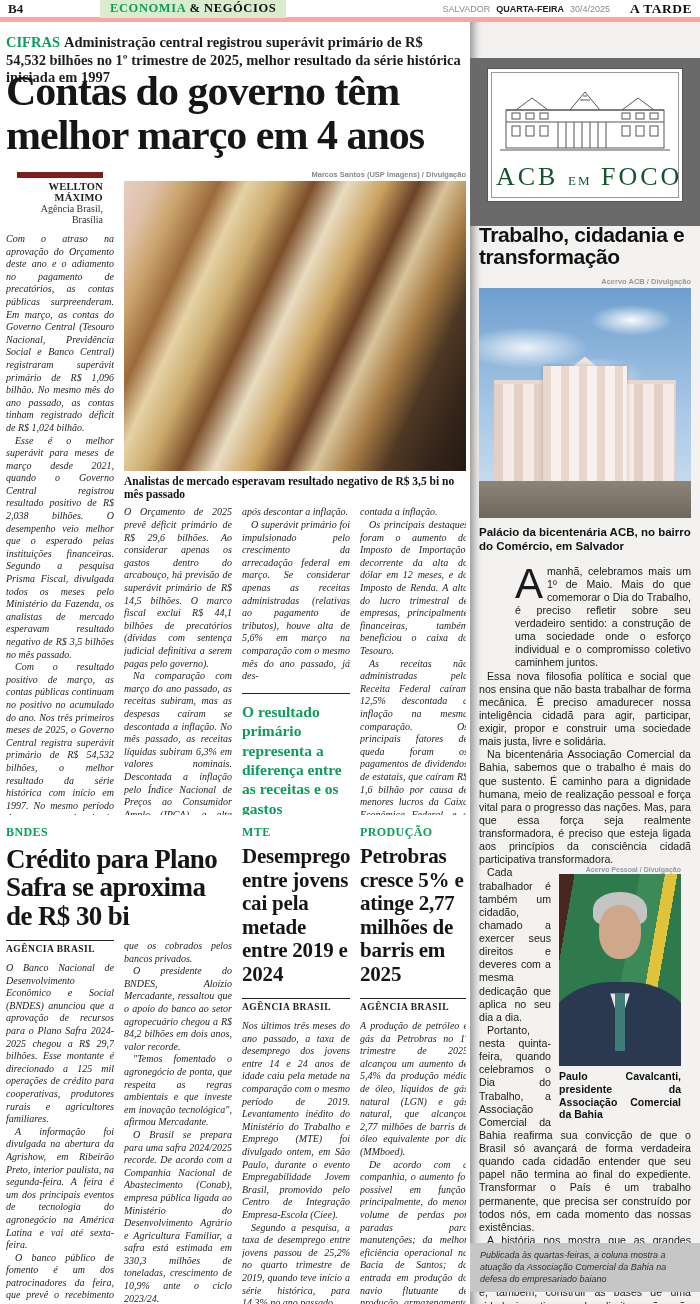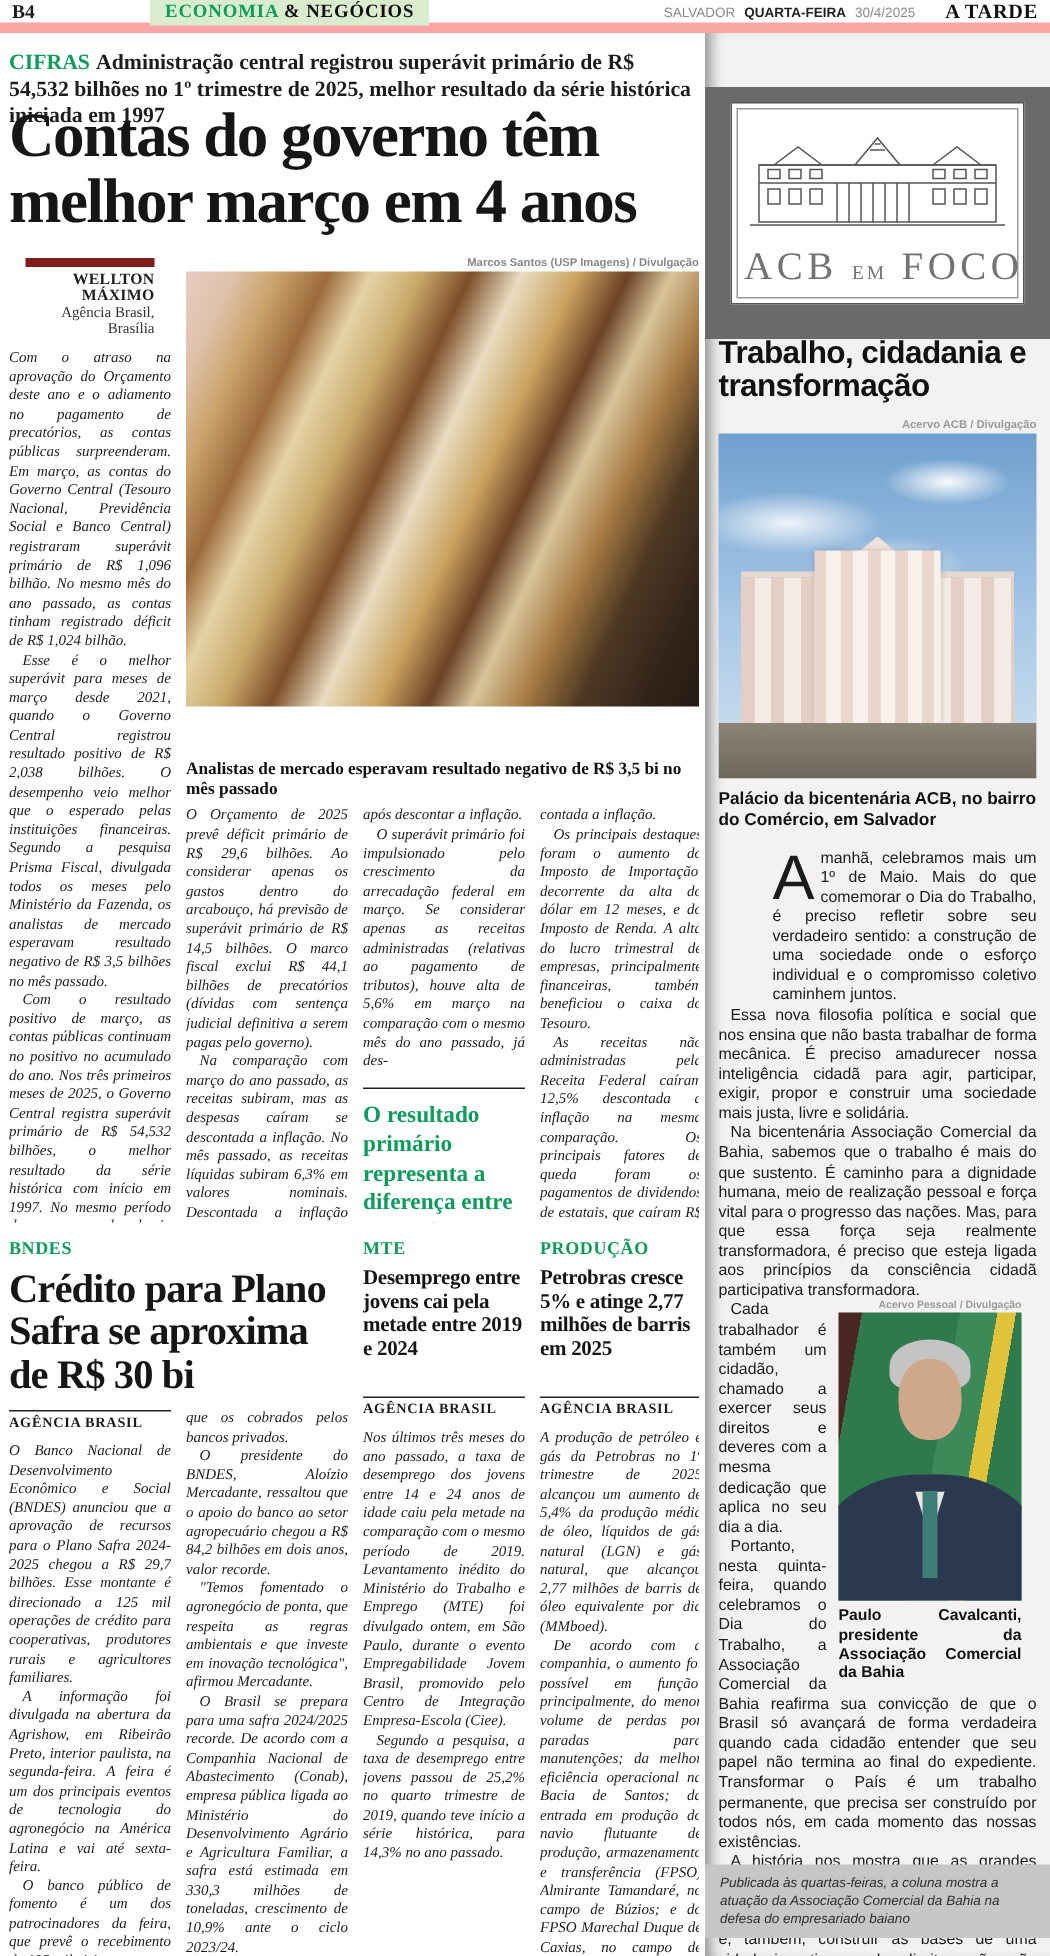--- a/index.html
+++ b/index.html
@@ -4,21 +4,21 @@
 <style>
   :root{
     --accent:#0d9d5b;
     --accent-bg:#d9ecce;
   }
   html,body{margin:0;padding:0;}
   body{width:700px;height:1304px;background:#fff;font-family:"Liberation Serif",serif;color:#1d1d1d;}
   .page{width:700px;height:1304px;overflow:hidden;position:relative;background:#fff;}
 
   
-  .topbar{height:22px;display:flex;align-items:center;border-bottom:7px solid #fca5a5;padding:0 8px;box-sizing:border-box;}
+  .topbar{height:22px;display:flex;align-items:center;border-bottom:5px solid #fca5a5;padding:0 8px;box-sizing:border-box;}
   .pageno{font:bold 13px "Liberation Serif",serif;width:92px;}
   .section-badge{background:var(--accent-bg);padding:1px 10px 2px;font:bold 12.5px "Liberation Serif",serif;letter-spacing:.6px;white-space:nowrap;}
   .section-badge .eco{color:var(--accent);}
   .section-badge .neg{color:#111;}
   .topbar-spacer{flex:1;}
   .meta{font:9px "Liberation Sans",sans-serif;color:#8a8a8a;display:flex;gap:6px;align-items:flex-end;}
   .meta .wd{color:#222;font-weight:bold;}
   .masthead-name{font:bold 13.5px "Liberation Serif",serif;color:#111;margin-left:20px;letter-spacing:.5px;}
 
   
@@ -42,43 +42,43 @@
   .body-text p{margin:0;text-indent:9px;}
   .body-text p:first-child{text-indent:0;}
 
   .photo-zone{flex:1;display:flex;flex-direction:column;overflow:hidden;}
   .photo-credit{text-align:right;font:bold 7.5px "Liberation Sans",sans-serif;color:#888;height:11px;}
   .money-photo{height:290px;position:relative;overflow:hidden;background:
     linear-gradient(115deg,#e7cec2 0%,#dfc0a8 7%,#caa36b 13%,#9c6a3b 20%,#e6d2a6 26%,#c9a96a 33%,
     #7d4e2a 40%,#e9dcc0 47%,#caa25f 55%,#6b4226 62%,#d8c39a 68%,#a87c44 75%,#4e3823 83%,#33241a 92%,#241a12 100%);}
   .money-text{position:absolute;top:-14px;right:96px;transform:rotate(72deg);transform-origin:top right;
     font:bold 52px "Liberation Serif",serif;color:rgba(90,60,30,.32);letter-spacing:9px;white-space:nowrap;}
-  .photo-caption{font:bold 11.5px/1.15 "Liberation Serif",serif;padding:4px 0 5px;color:#111;margin-top:32px;}
+  .photo-caption{font:bold 11.5px/1.15 "Liberation Serif",serif;padding:4px 0 5px;color:#111;}
   .cols-row{display:flex;gap:10px;flex:1;overflow:hidden;}
   .col{width:108px;flex:none;overflow:hidden;}
 
   .pull-quote{border-top:1px solid #222;margin-top:10px;padding-top:8px;
     font:bold 15.5px/1.25 "Liberation Serif",serif;color:var(--accent);}
 
   
   .bottom-row{display:flex;gap:10px;height:489px;overflow:hidden;margin-top:6px;}
   .story-bndes{width:226px;flex:none;overflow:hidden;}
   .story{width:108px;flex:none;overflow:hidden;}
   .section-label{font:bold 12px "Liberation Serif",serif;color:var(--accent);letter-spacing:.4px;margin:4px 0 5px;}
   .story-headline{font:bold 27px/1.05 "Liberation Serif",serif;letter-spacing:-.6px;color:#161616;margin:0 0 10px;}
-  .story-headline.small{font-size:14px;line-height:1.12;letter-spacing:-.2px;margin-bottom:12px;min-height:74px;}
+  .story-headline.small{font-size:21px;line-height:1.12;letter-spacing:-.2px;margin-bottom:12px;min-height:74px;}
   .agency{border-top:1px solid #222;font:bold 9.5px "Liberation Serif",serif;letter-spacing:.5px;padding:3px 0 8px;}
   .bndes-cols{display:flex;gap:10px;overflow:hidden;}
   .bndes-col{width:108px;flex:none;overflow:hidden;}
 
   
   .gray-band{position:absolute;top:36px;left:0;right:0;height:168px;background:#6a6a6a;}
   .acb-box-outer{position:relative;margin:46px auto 0;width:196px;border:1px solid #555;padding:3px;background:#fff;box-sizing:border-box;}
   .acb-box-inner{border:1px solid #999;padding:7px 4px 5px;text-align:center;}
-  .acb-logo{font:26px "Liberation Serif",serif;letter-spacing:3px;color:#737373;margin-top:4px;white-space:nowrap;}
+  .acb-logo{font:26px "Liberation Serif",serif;letter-spacing:3px;color:#14532d;margin-top:4px;white-space:nowrap;}
   .acb-logo .mid{font-size:13px;letter-spacing:2px;}
   .acb-headline{font:bold 21px/1.06 "Liberation Sans",sans-serif;letter-spacing:-.4px;color:#111;margin:22px 9px 8px;}
   .acb-credit{text-align:right;font:bold 7.5px "Liberation Sans",sans-serif;color:#999;margin:0 9px 2px;}
   .palace-photo{height:230px;margin:0 9px;position:relative;overflow:hidden;background:
     radial-gradient(ellipse 60px 22px at 72% 14%,rgba(255,255,255,.95),rgba(255,255,255,0) 70%),
     radial-gradient(ellipse 90px 30px at 22% 26%,rgba(255,255,255,.85),rgba(255,255,255,0) 70%),
     radial-gradient(ellipse 70px 26px at 55% 38%,rgba(255,255,255,.7),rgba(255,255,255,0) 70%),
     linear-gradient(#6f9fce,#a9c9e7 55%,#d3e2f1);}
   .pediment{position:absolute;left:32%;bottom:56%;width:36%;height:14%;background:#efe2da;
     clip-path:polygon(0 100%,50% 0,100% 100%);}

